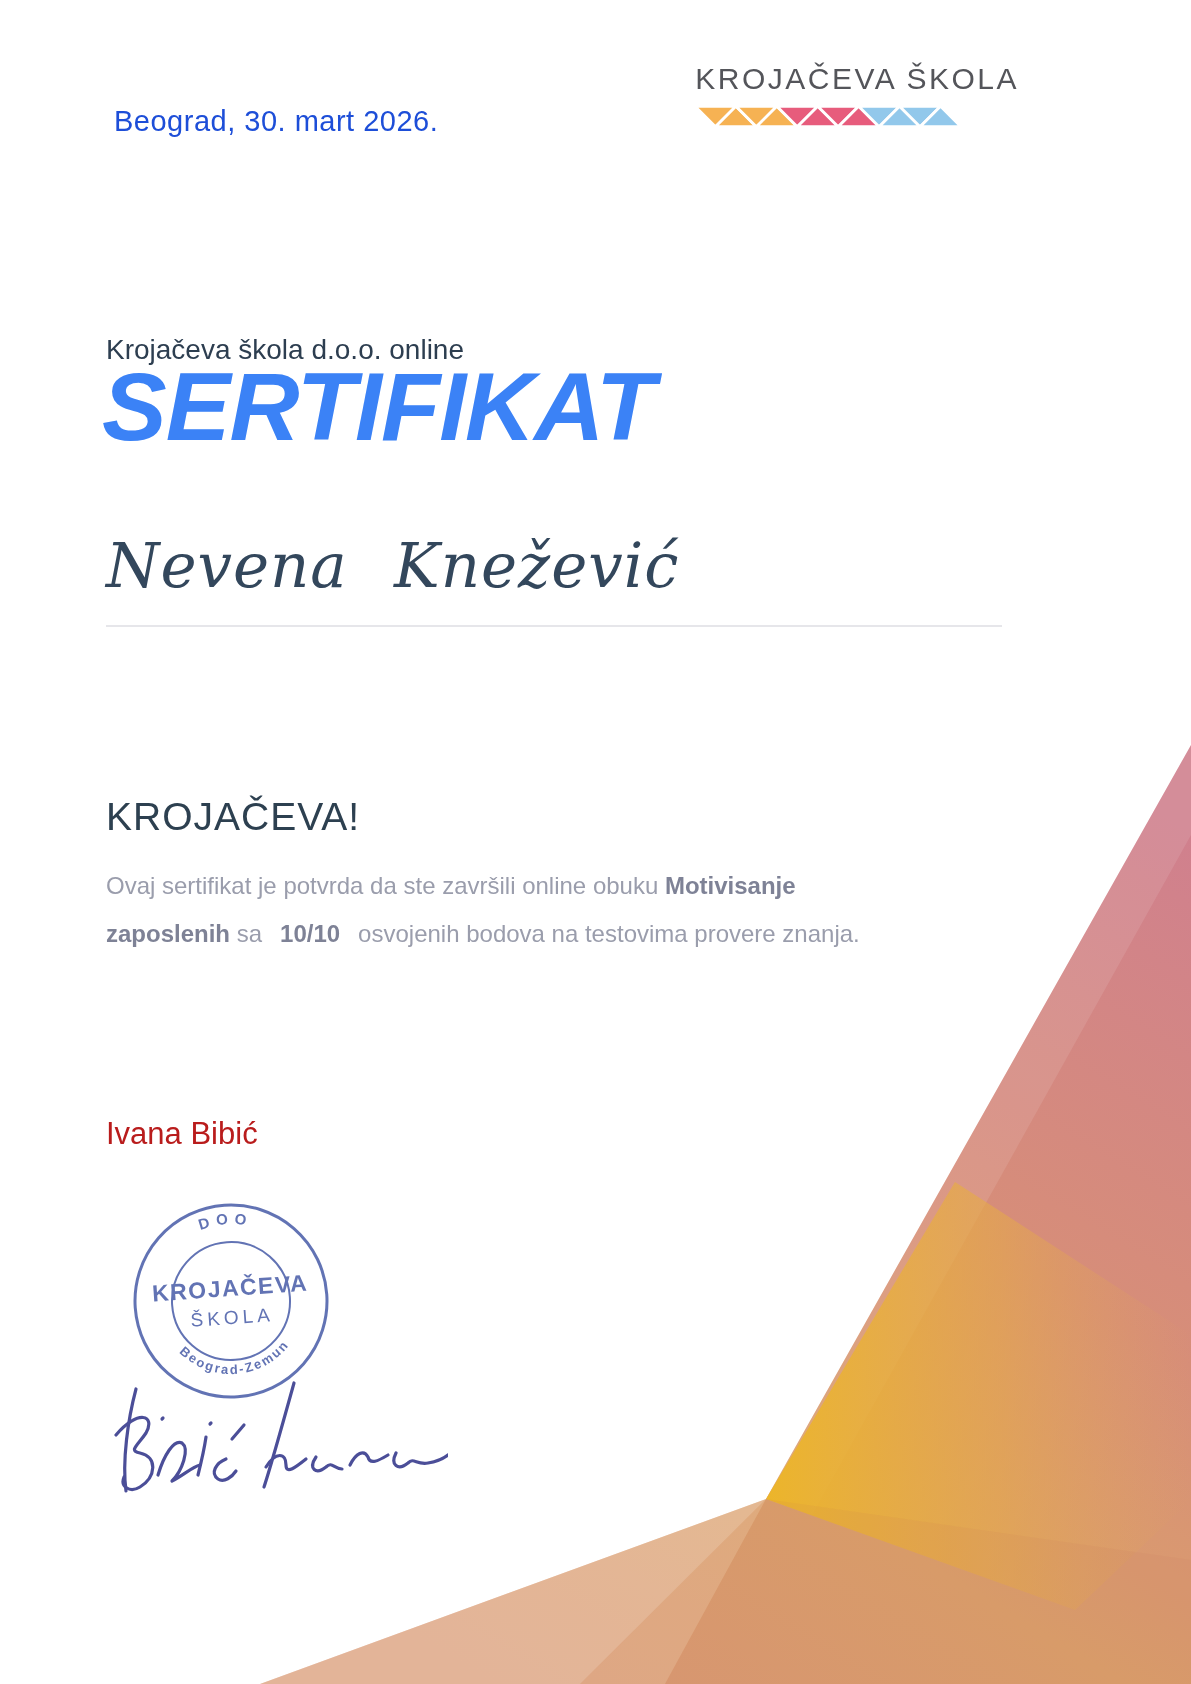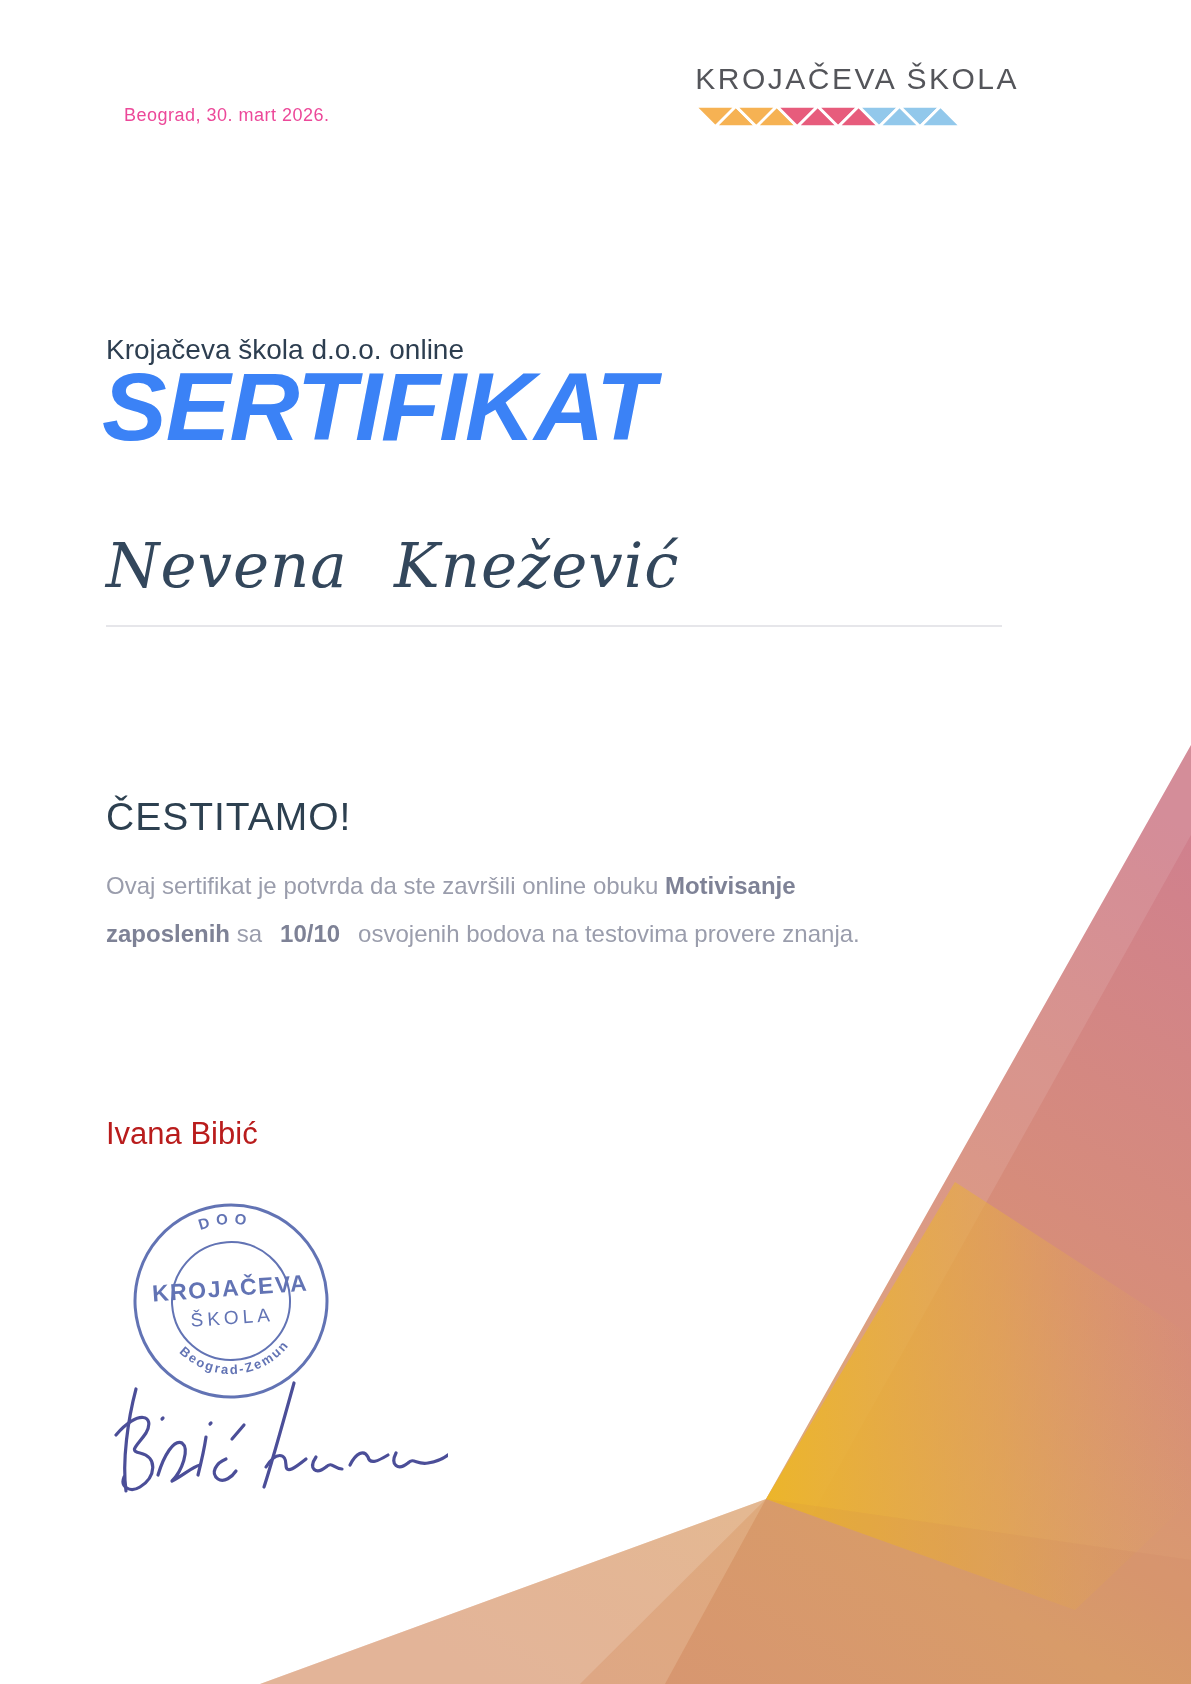--- a/index.html
+++ b/index.html
@@ -8,22 +8,22 @@
     width:1191px;height:1684px;
     margin:0 auto;
     background:#ffffff;
     overflow:hidden;
     font-family:"Liberation Sans",sans-serif;
   }
   .deco{position:absolute;left:0;top:0;width:1191px;height:1684px;z-index:0;}
   .content{position:absolute;inset:0;z-index:1;}
 
   .date{
-    position:absolute;left:124px;top:105px;
-    font-size:18px;color:#ec4899;letter-spacing:.5px;
+    position:absolute;left:114px;top:105px;
+    font-size:29px;color:#1d4ed8;letter-spacing:.5px;
   }
   .logo{
     position:absolute;top:62px;right:172px;
   }
   .logo-text{
     font-size:30px;color:#54555a;letter-spacing:2.5px;font-weight:400;white-space:nowrap;
   }
   .logo-tris{margin-top:9px;}
 
   .issuer{
@@ -111,21 +111,21 @@
           <polygon points="242,23 286,23 264,1" stroke="#fff" stroke-width="3" fill="#92C8EB"></polygon>
         </svg>
       </div>
     </div>
 
     <div class="issuer">Krojačeva škola d.o.o. online</div>
     <div class="title">SERTIFIKAT</div>
 
     <div class="recipient">Nevena Knežević</div>
 
-    <div class="congrats">ČESTITAMO!</div>
+    <div class="congrats">KROJAČEVA!</div>
 
     <div class="bodytext"><span>Ovaj sertifikat je potvrda da ste završili online obuku </span><b>Motivisanje</b><br><b>zaposlenih</b><span> sa</span><b class="score">10/10</b><span>osvojenih bodova na testovima provere znanja.</span></div>
 
     <div class="sig-name">Ivana Bibić</div>
 
     <svg class="stamp" width="210" height="210" viewBox="0 0 210 210">
       <defs>
         <path id="stArcTop" d="M 28,105 A 77,77 0 0 1 182,105" fill="none"></path>
         <path id="stArcBot" d="M 32,105 A 73,73 0 0 0 178,105" fill="none"></path>
       </defs>

